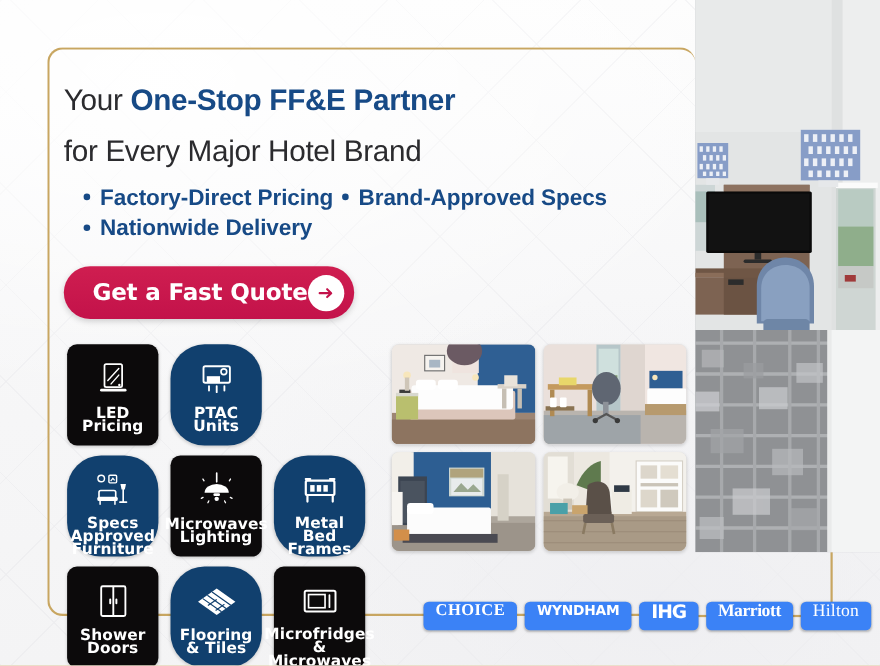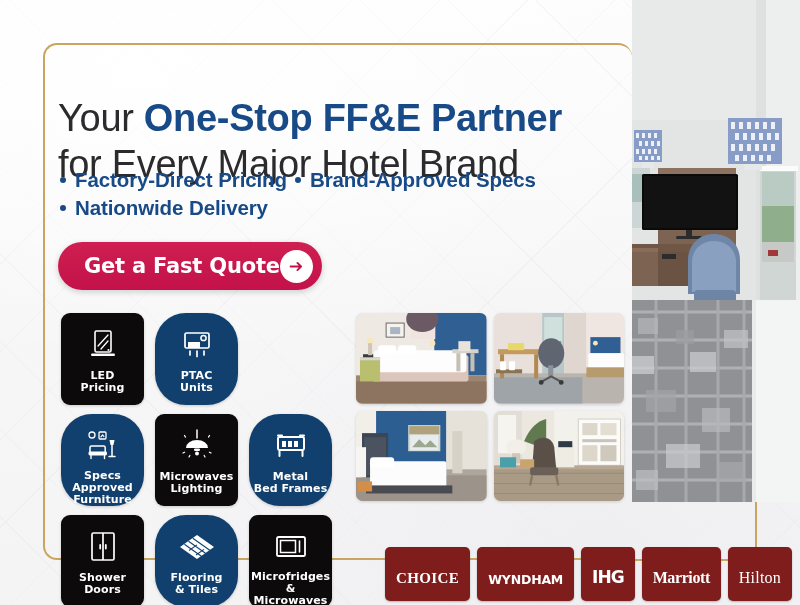--- a/index.html
+++ b/index.html
@@ -22,26 +22,26 @@
       radial-gradient(90% 70% at 75% 90%, rgba(238,238,241,.85) 0%, rgba(255,255,255,0) 65%);}
 
   
   .gold-frame{position:absolute;left:43px;top:43px;width:589px;height:517px;
     border:2px solid #c8a661;border-radius:14px;box-sizing:border-box;
     border-right:none;}
   .gold-tail{position:absolute;left:755px;top:502px;width:2px;height:58px;background:#c8a661;}
   .gold-bottom-right{position:absolute;left:632px;top:559px;width:125px;height:2px;background:#c8a661;}
 
   
-  .headline{position:absolute;left:58px;top:70px;width:560px;
-    font-size:38px;line-height:46px;font-weight:400;color:#2b2b2e;letter-spacing:-.3px;}
+  .headline{position:absolute;left:58px;top:50px;width:560px;
+    font-size:27px;line-height:46px;font-weight:400;color:#2b2b2e;letter-spacing:-.3px;}
   .headline .nv{color:#174A86;font-weight:700;}
   .headline .l2{display:block;}
 
-  .bullets{position:absolute;left:58px;top:166px;width:545px;
+  .bullets{position:absolute;left:74px;top:166px;width:545px;
     color:#174A86;font-size:20.5px;line-height:28px;font-weight:600;letter-spacing:-.1px;}
   .bullets .row{display:block;white-space:nowrap;}
   .dot{display:inline-block;width:6px;height:6px;border-radius:50%;
     background:#174A86;vertical-align:middle;margin:0 9px 3px 2px;}
   .dot.mid{margin-left:8px;}
 
   
   .cta{position:absolute;left:58px;top:242px;height:48px;border-radius:26px;
     background:linear-gradient(180deg,#cf1e50 0%,#c3124a 100%);
     display:inline-flex;align-items:center;padding:0 9px 0 26px;
@@ -54,39 +54,39 @@
 
   
   .tiles{position:absolute;left:61px;top:313px;width:285px;
     display:grid;grid-template-columns:repeat(3,83px);gap:9px 11px;}
   .tile{width:83px;height:92px;border-radius:9px;display:flex;flex-direction:column;
     align-items:center;justify-content:flex-start;padding-top:10px;box-sizing:border-box;
     cursor:pointer;box-shadow:0 1px 3px rgba(0,0,0,.18);}
   .tile.dark{background:#0c0a0b;}
   .tile.blue{background:#11406E;border-radius:31px;}
   .tile .ic{height:44px;display:flex;align-items:center;justify-content:center;}
-  .tile .tl{color:#fff;font-size:11px;line-height:12px;text-align:center;
+  .tile .tl{color:#fff;font-size:14px;line-height:12px;text-align:center;
     font-weight:600;letter-spacing:.1px;margin-top:3px;padding:0 3px;
     font-family:"DejaVu Sans",sans-serif;}
 
   
   .photos{position:absolute;left:356px;top:313px;width:268px;height:188px;
     display:grid;grid-template-columns:1fr 1fr;grid-template-rows:1fr 1fr;gap:7px;}
   .ph{border-radius:7px;overflow:hidden;position:relative;background:#ddd;
     box-shadow:0 1px 3px rgba(0,0,0,.15);}
   .ph svg{display:block;width:100%;height:100%;}
 
   
   .hero{position:absolute;left:632px;top:0;width:168px;height:502px;overflow:hidden;background:#cfd2d4;}
   .hero svg{display:block;width:100%;height:100%;}
 
   
   .brands{position:absolute;left:385px;top:547px;display:flex;gap:7px;align-items:center;}
-  .chip{height:26px;border-radius:5px;background:#7f1d1d;display:flex;align-items:flex-end;
-    justify-content:center;padding:14px 11px;cursor:pointer;box-shadow:0 1px 2px rgba(0,0,0,.25);}
+  .chip{height:26px;border-radius:5px;background:#3b82f6;display:flex;align-items:flex-start;
+    justify-content:center;padding:0 11px;cursor:pointer;box-shadow:0 1px 2px rgba(0,0,0,.25);}
   .chip span{color:#fff;white-space:nowrap;}
   .c-choice span{font-family:"Liberation Serif",serif;font-size:15px;font-weight:700;
     font-variant:small-caps;letter-spacing:.4px;}
   .c-wyn span{font-family:"DejaVu Sans",sans-serif;font-size:12.5px;font-weight:700;letter-spacing:-.2px;}
   .c-ihg span{font-family:"DejaVu Sans",sans-serif;font-size:17px;font-weight:700;letter-spacing:-1px;}
   .c-mar span{font-family:Liberation Serif, serif;font-size:16px;font-weight:700;letter-spacing:-.4px;}
   .c-hil span{font-family:"Liberation Serif",serif;font-size:16px;font-weight:400;letter-spacing:.2px;}
 </style>
 </head>
 <body>

